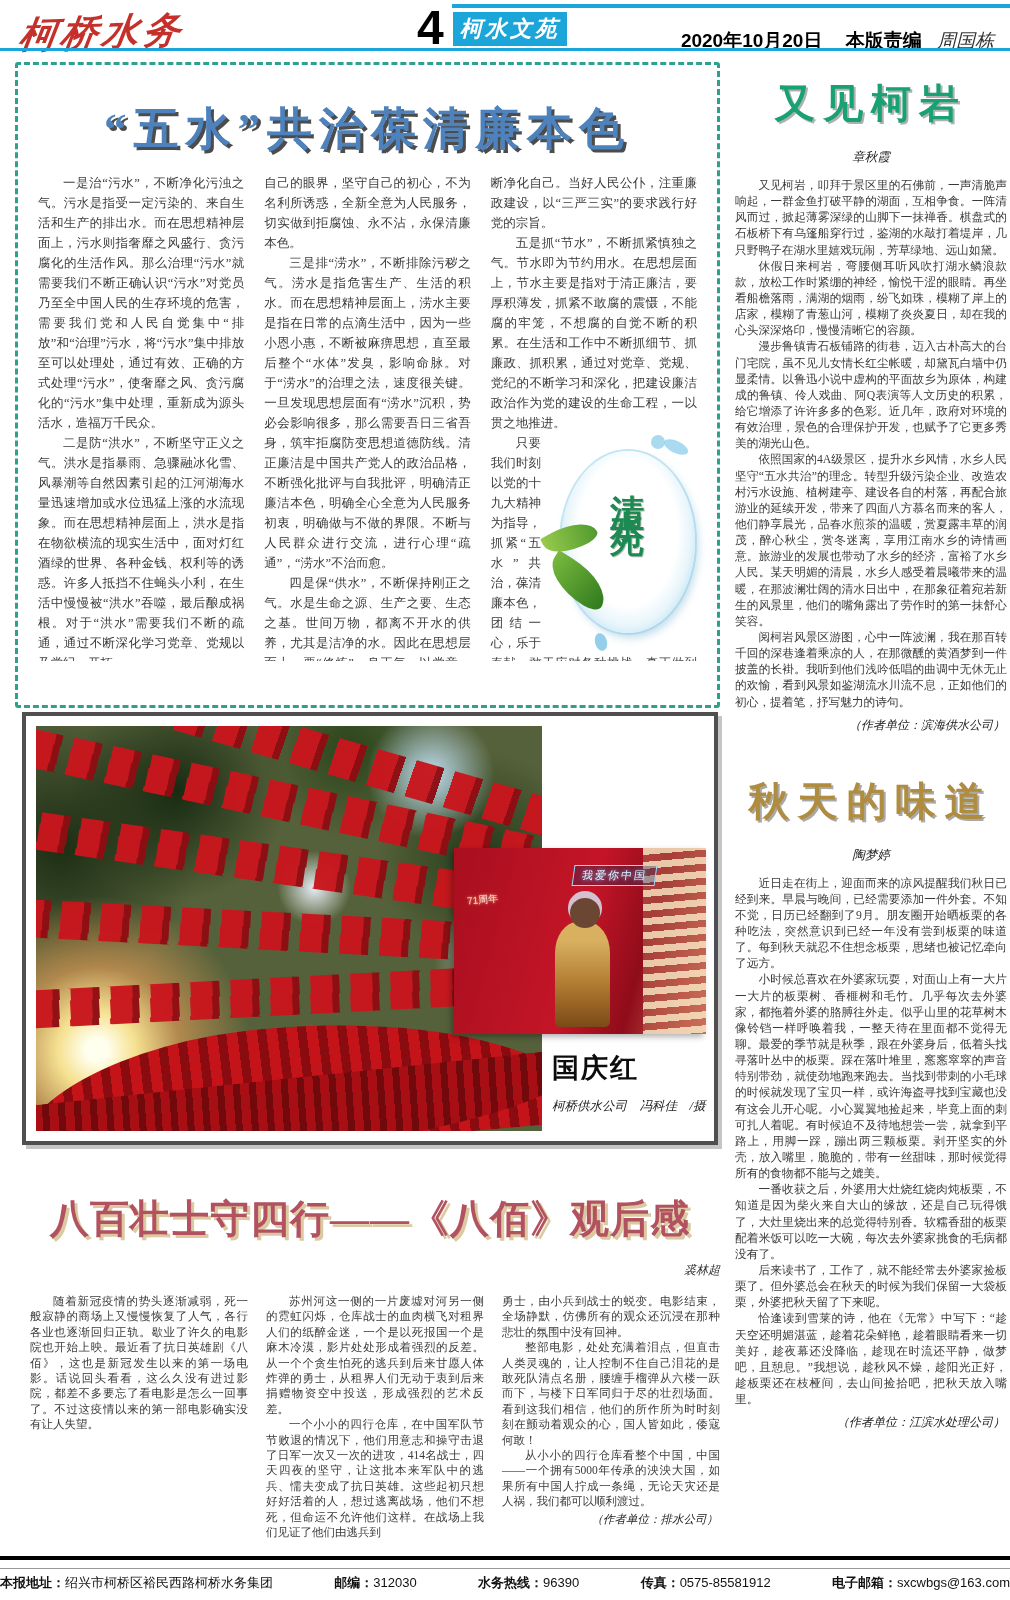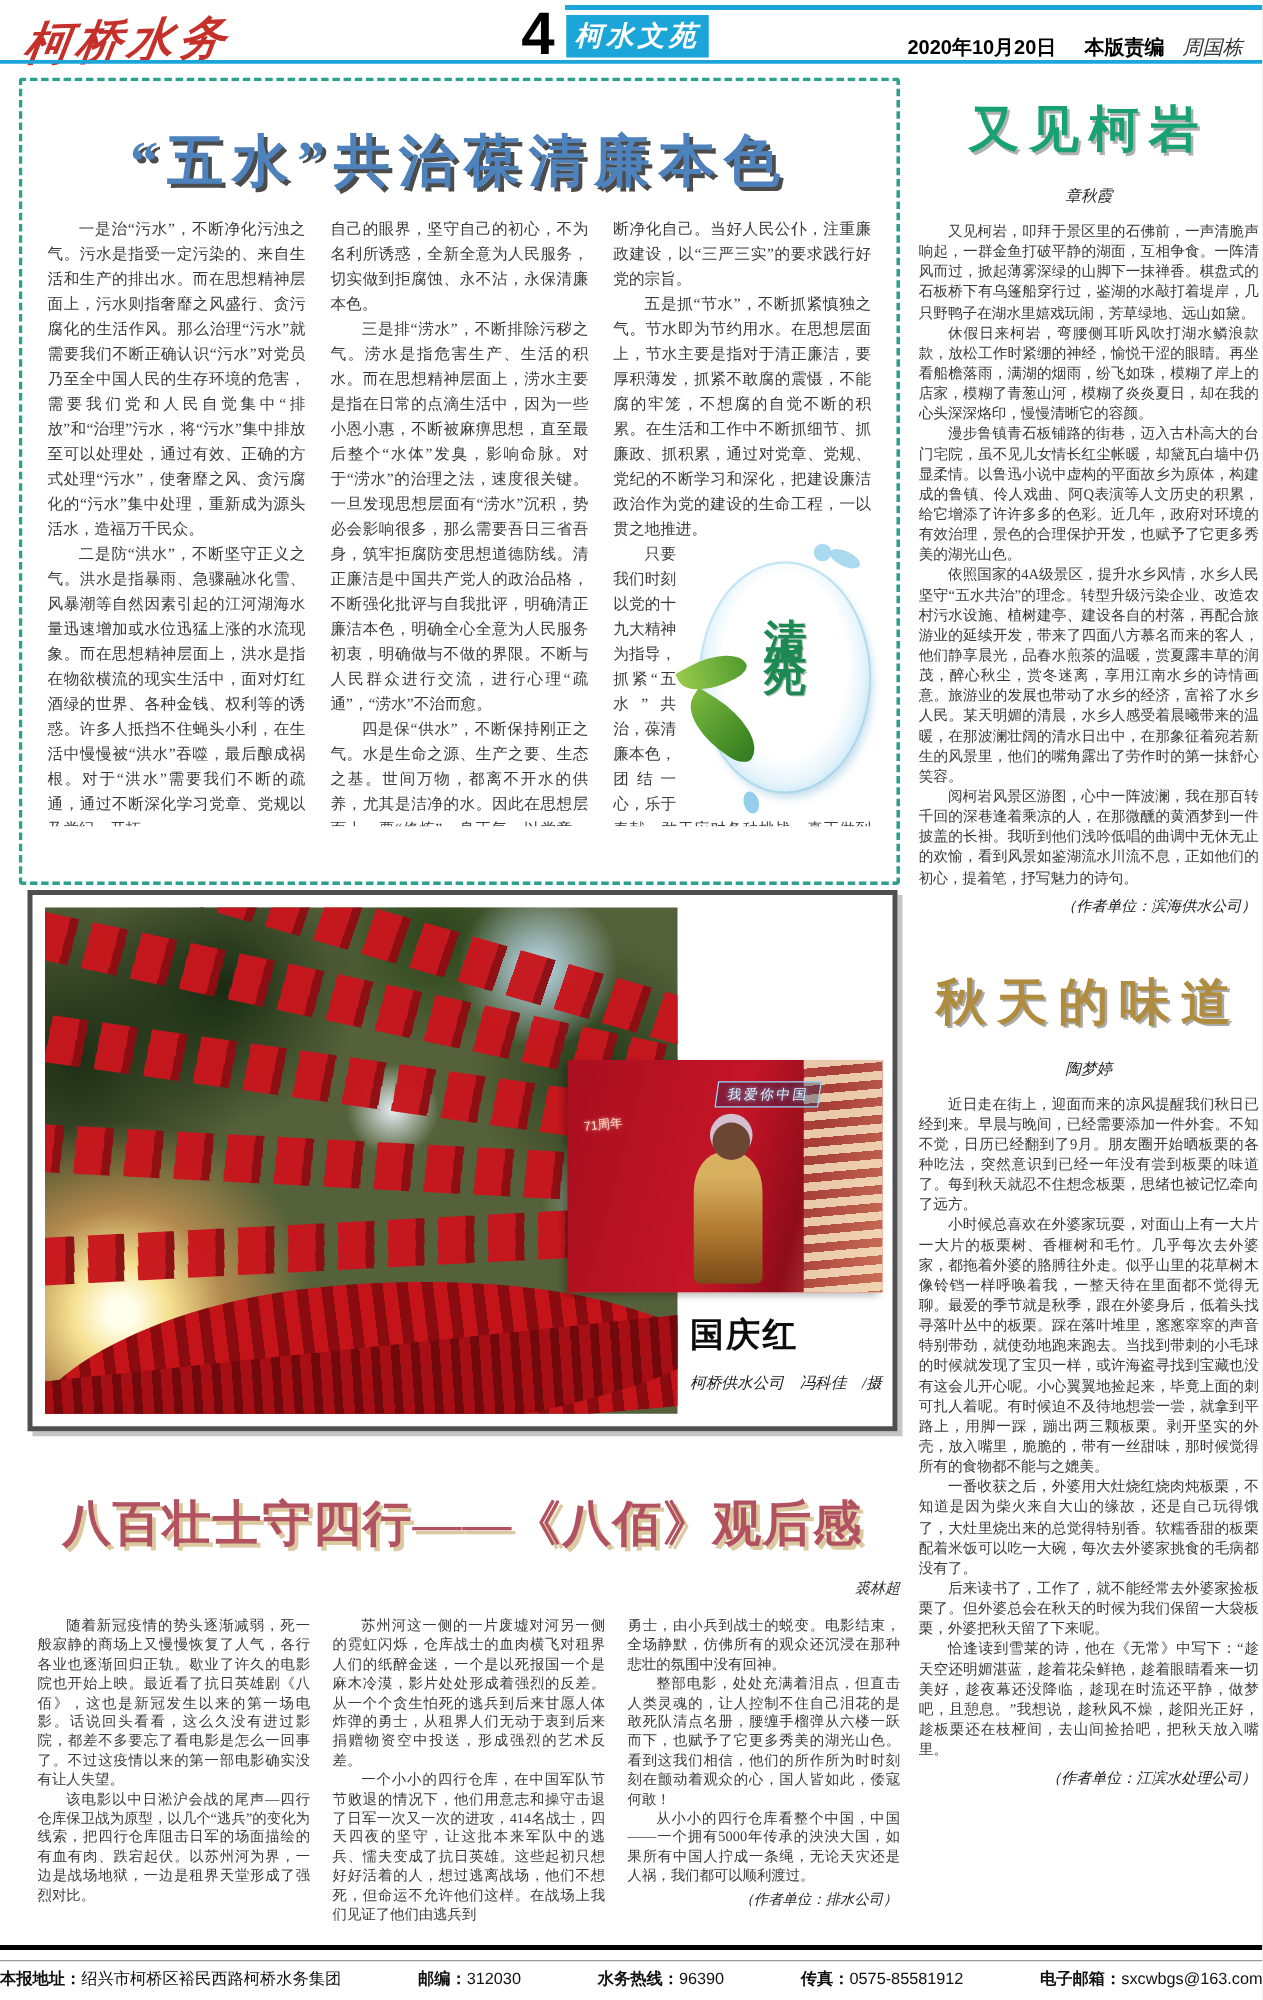--- a/index.html
+++ b/index.html
@@ -22,21 +22,21 @@
     color:#000; font-family:"Liberation Sans",sans-serif;
   }
   .section-box {
     position:absolute; left:453px; top:12px; width:114px; height:34px; background:#1ca5d9;
     display:flex; align-items:center; justify-content:center;
   }
   .section-box span {
     color:#fff; font-size:22px; font-weight:bold; font-style:italic; letter-spacing:3px;
   }
   .hdr-date {
-    position:absolute; right:16px; top:28px; font-size:16px; color:#000;
+    position:absolute; right:16px; top:28px; font-size:19px; color:#000;
     font-family:"Liberation Sans",sans-serif; font-weight:bold;
   }
   .hdr-date .editor { font-weight:normal; color:#333; font-family:"Liberation Serif",serif; font-style:italic; margin-left:10px; }
   .hdr-date .edlabel { margin-left:18px; }
   
   .wushui-box {
     position:absolute; left:15px; top:62px; width:705px; height:646px;
     border:3px dashed #2da18c; border-radius:3px; overflow:hidden; background:#fff;
   }
   .wushui-title {
@@ -281,29 +281,28 @@
     </div>
     <div class="photo-caption">国庆红</div>
     <div class="photo-credit">柯桥供水公司　冯科佳　/摄</div>
   </div>
 
   <div class="babai-title">八百壮士守四行——《八佰》观后感</div>
   <div class="babai-author">裘林超</div>
   <div class="bcols">
     <div class="bcol">
       <p>随着新冠疫情的势头逐渐减弱，死一般寂静的商场上又慢慢恢复了人气，各行各业也逐渐回归正轨。歇业了许久的电影院也开始上映。最近看了抗日英雄剧《八佰》，这也是新冠发生以来的第一场电影。话说回头看看，这么久没有进过影院，都差不多要忘了看电影是怎么一回事了。不过这疫情以来的第一部电影确实没有让人失望。</p>
-      <p>该电影以中日淞沪会战的尾声—四行仓库保卫战为原型，以几个“逃兵”的变化为线索，把四行仓库阻击日军的场面描绘的有血有肉、跌宕起伏。以苏州河为界，一边是战场地狱，一边是租界天堂形成了强烈对比。</p>
     </div>
     <div class="bcol">
       <p>苏州河这一侧的一片废墟对河另一侧的霓虹闪烁，仓库战士的血肉横飞对租界人们的纸醉金迷，一个是以死报国一个是麻木冷漠，影片处处形成着强烈的反差。从一个个贪生怕死的逃兵到后来甘愿人体炸弹的勇士，从租界人们无动于衷到后来捐赠物资空中投送，形成强烈的艺术反差。</p>
       <p>一个小小的四行仓库，在中国军队节节败退的情况下，他们用意志和操守击退了日军一次又一次的进攻，414名战士，四天四夜的坚守，让这批本来军队中的逃兵、懦夫变成了抗日英雄。这些起初只想好好活着的人，想过逃离战场，他们不想死，但命运不允许他们这样。在战场上我们见证了他们由逃兵到</p>
     </div>
     <div class="bcol">
       <p class="cont">勇士，由小兵到战士的蜕变。电影结束，全场静默，仿佛所有的观众还沉浸在那种悲壮的氛围中没有回神。</p>
-      <p>整部电影，处处充满着泪点，但直击人类灵魂的，让人控制不住自己泪花的是敢死队清点名册，腰缠手榴弹从六楼一跃而下，也赋予了它更多秀美的湖光山色。看到这我们相信，他们的所作所为时时刻刻在颤动着观众的心，国人皆如此，倭寇何敢！</p>
+      <p>整部电影，处处充满着泪点，但直击人类灵魂的，让人控制不住自己泪花的是敢死队清点名册，腰缠手榴弹从六楼一跃而下，与楼下日军同归于尽的壮烈场面。看到这我们相信，他们的所作所为时时刻刻在颤动着观众的心，国人皆如此，倭寇何敢！</p>
       <p>从小小的四行仓库看整个中国，中国——一个拥有5000年传承的泱泱大国，如果所有中国人拧成一条绳，无论天灾还是人祸，我们都可以顺利渡过。</p>
       <div class="credit">（作者单位：排水公司）</div>
     </div>
   </div>
 
   <div class="footer-bar"></div>
   <div class="footer-line"></div>
   <div class="footer-text">
     <span><b>本报地址：</b><span>绍兴市柯桥区裕民西路柯桥水务集团</span></span>
     <span><b>邮编：</b><span>312030</span></span>

